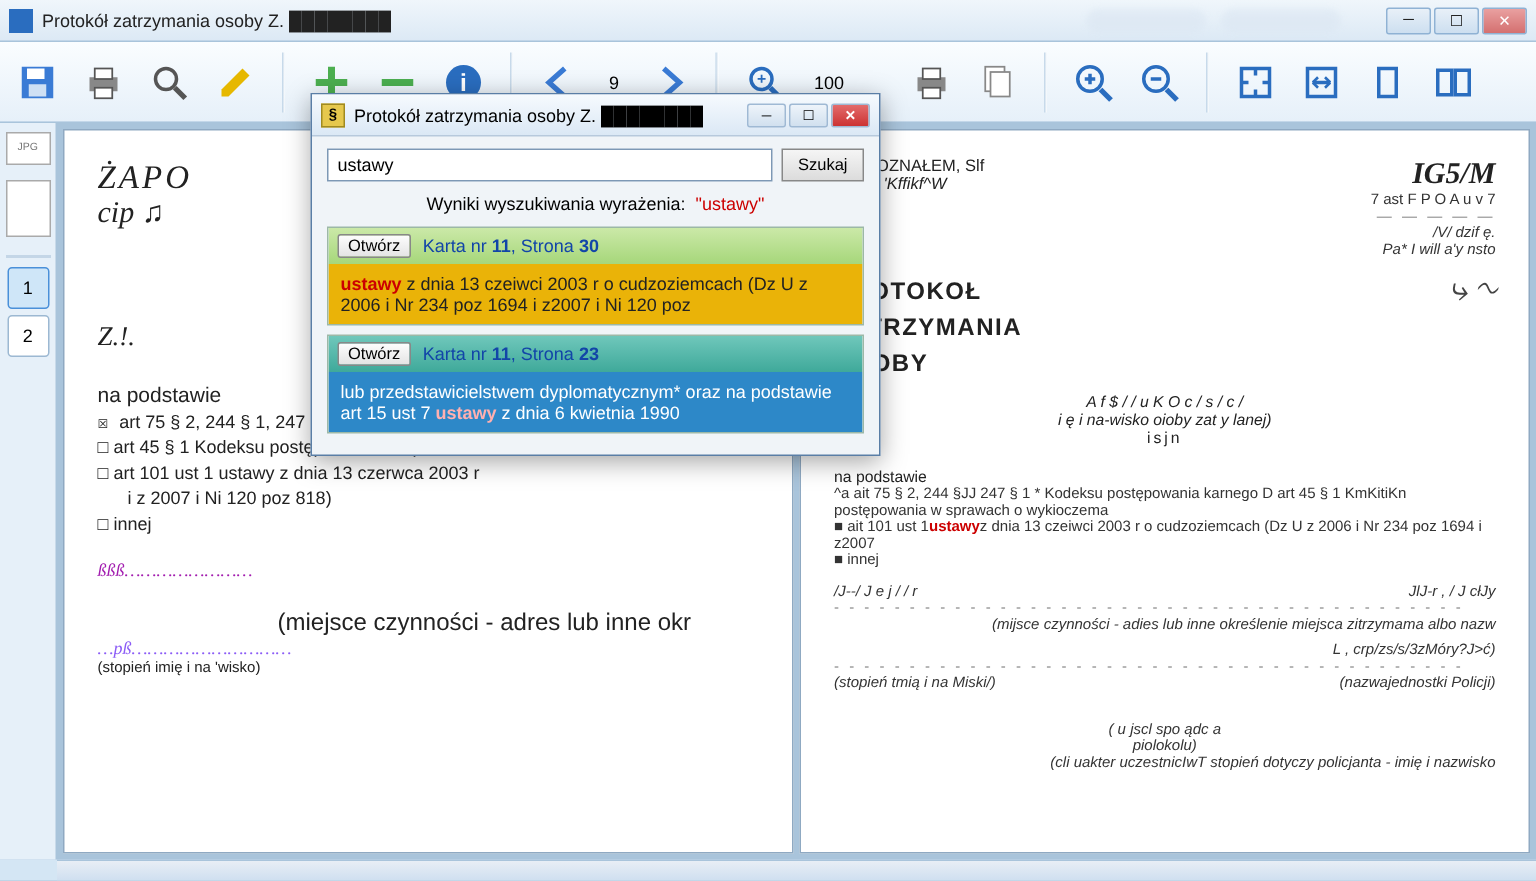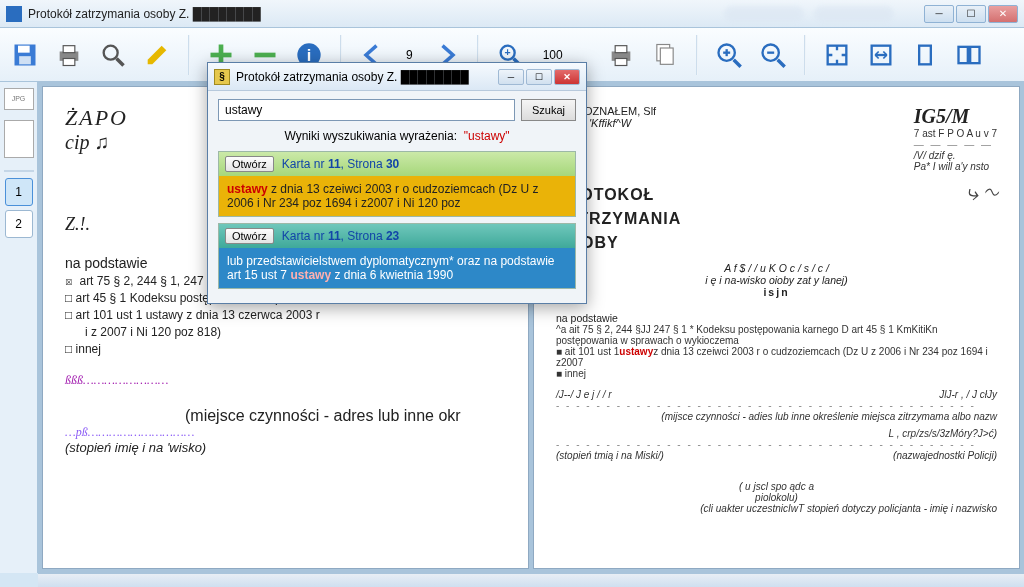--- a/index.html
+++ b/index.html
@@ -242,51 +242,51 @@
         <div style="font-size:14px;">na podstawie</div>
         <span class="law"><span style="font-family:monospace">☒ </span><span>art  75 § 2, 244 § 1,  247 § 1 * Kodeksu postępo</span></span>
         <span class="law chk">art  45 § 1  Kodeksu postępowania w sprawach</span>
         <span class="law chk">art  101 ust  1 ustawy z dnia 13 czerwca 2003 r</span>
         <span class="law" style="padding-left:20px;">i z 2007 i  Ni  120  poz  818)</span>
         <span class="law chk">innej</span>
         <div style="height:14px"></div>
         <div class="hand" style="color:#a21caf;">ßßß……………………</div>
         <div style="font-size:16px; padding-left:120px;margin-top:19px;">(miejsce czynności - adres lub inne okr</div>
         <div class="hand" style="color:#8b5cf6;">…pß…………………………</div>
-        <div style="font-size:13px; font-style:italic;">(stopień imię i na 'wisko)</div>
+        <div style="font-size:10px; ">(stopień imię i na 'wisko)</div>
       </div>
     </div>
 
     <div class="pane">
       <div class="page" style="font-size:10.5px;">
         <div class="rpane-hdr">
           <div>
             <div>■ZAPOZNAŁEM, Slf</div>
             <div class="italic">C*mO 'Kffikf^W</div>
           </div>
-          <div style="">
+          <div style="text-align:right;">
             <div class="hand" style="font-size:20px; font-weight:bold;">IG5/M</div>
             <div class="small">7  ast F P O A u v 7</div>
             <div class="small dots">— — — — —</div>
             <div class="small italic">/V/ dzif ę.</div>
             <div class="small italic">Pa* I will a'y nsto</div>
           </div>
         </div>
         <div style="display:flex; justify-content:space-between; align-items:flex-start; margin-top:8px;">
           <div>
             <div class="rtitle">PROTOKOŁ</div>
             <div class="rtitle">ZATRZYMANIA</div>
             <div class="rtitle">OSOBY</div>
           </div>
           <div class="hand" style="font-size:22px; color:#444;">⤷ ∿</div>
         </div>
         <div style="height:10px"></div>
         <div class="center italic">A f $ / / u K O c / s / c /</div>
         <div class="center italic">i ę i na-wisko oioby zat y lanej)</div>
-        <div class="center" style="font-weight:bold; letter-spacing:2px;">isjn</div>
+        <div class="center" style="font-weight:normal; letter-spacing:2px;">isjn</div>
         <div style="height:14px"></div>
         <div>na podstawie</div>
         <div class="small">^a ait 75 § 2, 244 §JJ 247 § 1 * Kodeksu postępowania karnego D art 45 § 1 KmKitiKn</div>
         <div class="small">postępowania w sprawach o wykioczema</div>
         <div class="small">
           <span>■  ait 101 ust 1</span><span class="hl-red">ustawy</span><span>z dnia 13 czeiwci 2003 r o cudzoziemcach (Dz U z 2006 i Nr 234 poz 1694 i z2007</span>
         </div>
         <div class="small">■  innej</div>
         <div style="height:10px"></div>
         <div style="display:flex; justify-content:space-between;" class="small italic">

